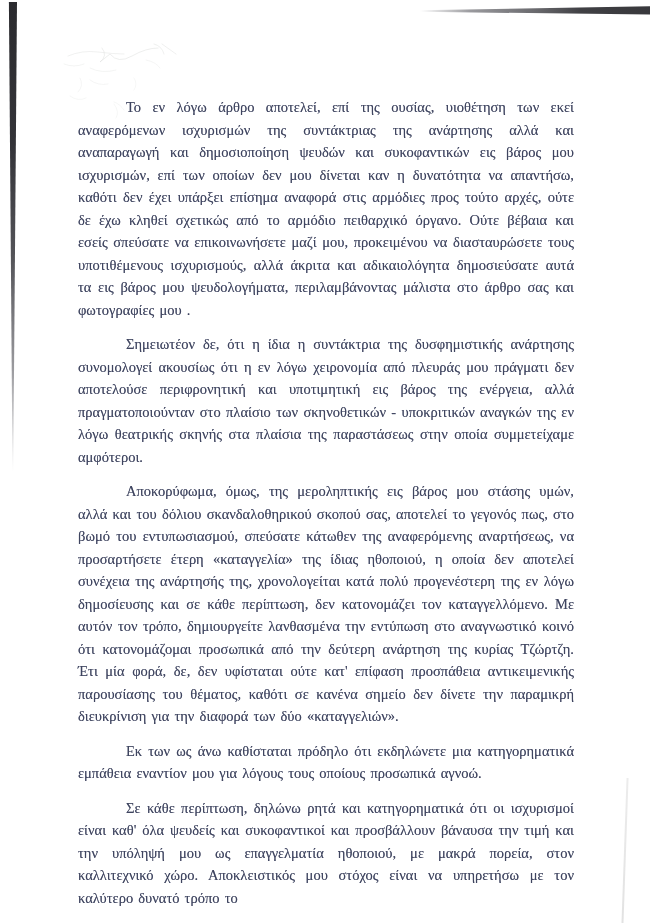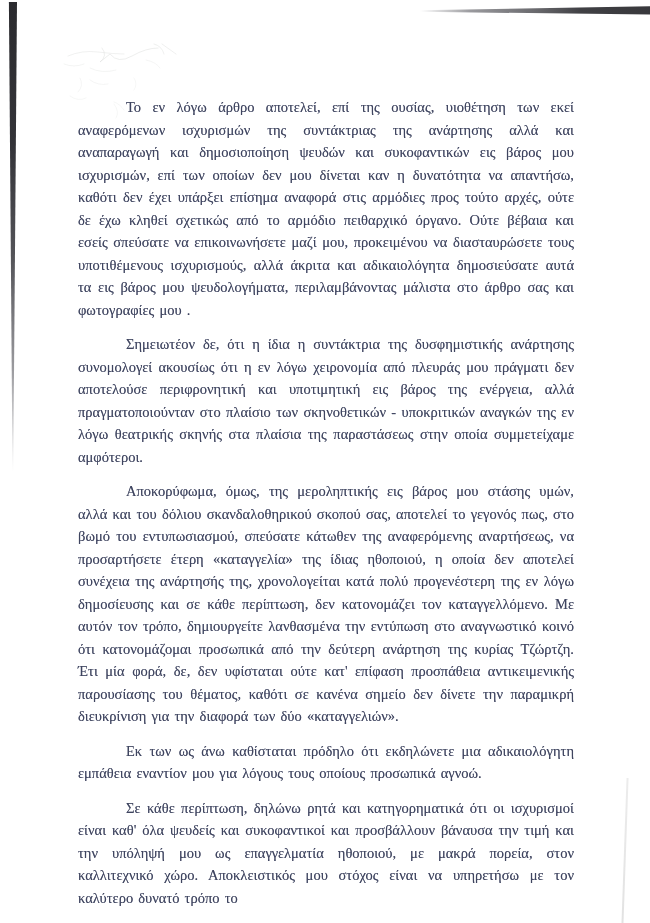--- a/index.html
+++ b/index.html
@@ -93,17 +93,17 @@
       <path d="M20 58 q8 6 16 2 m28 4 q6 2 10 8" opacity="0.3"></path>
       <path d="M64 66 q6 8 2 14 m18 -40 q4 6 0 12" opacity="0.3"></path>
       <path d="M96 22 q10 2 14 8" opacity="0.35"></path>
     </g>
   </svg>
 
   <div class="text-block">
     <p>Το εν λόγω άρθρο αποτελεί, επί της ουσίας, υιοθέτηση των εκεί αναφερόμενων ισχυρισμών της συντάκτριας της ανάρτησης αλλά και αναπαραγωγή και δημοσιοποίηση ψευδών και συκοφαντικών εις βάρος μου ισχυρισμών, επί των οποίων δεν μου δίνεται καν η δυνατότητα να απαντήσω, καθότι δεν έχει υπάρξει επίσημα αναφορά στις αρμόδιες προς τούτο αρχές, ούτε δε έχω κληθεί σχετικώς από το αρμόδιο πειθαρχικό όργανο. Ούτε βέβαια και εσείς σπεύσατε να επικοινωνήσετε μαζί μου, προκειμένου να διασταυρώσετε τους υποτιθέμενους ισχυρισμούς, αλλά άκριτα και αδικαιολόγητα δημοσιεύσατε αυτά τα εις βάρος μου ψευδολογήματα, περιλαμβάνοντας μάλιστα στο άρθρο σας και φωτογραφίες μου .</p>
     <p>Σημειωτέον δε, ότι η ίδια η συντάκτρια της δυσφημιστικής ανάρτησης συνομολογεί ακουσίως ότι η εν λόγω χειρονομία από πλευράς μου πράγματι δεν αποτελούσε περιφρονητική και υποτιμητική εις βάρος της ενέργεια, αλλά πραγματοποιούνταν στο πλαίσιο των σκηνοθετικών - υποκριτικών αναγκών της εν λόγω θεατρικής σκηνής στα πλαίσια της παραστάσεως στην οποία συμμετείχαμε αμφότεροι.</p>
     <p>Αποκορύφωμα, όμως, της μεροληπτικής εις βάρος μου στάσης υμών, αλλά και του δόλιου σκανδαλοθηρικού σκοπού σας, αποτελεί το γεγονός πως, στο βωμό του εντυπωσιασμού, σπεύσατε κάτωθεν της αναφερόμενης αναρτήσεως, να προσαρτήσετε έτερη «καταγγελία» της ίδιας ηθοποιού, η οποία δεν αποτελεί συνέχεια της ανάρτησής της, χρονολογείται κατά πολύ προγενέστερη της εν λόγω δημοσίευσης και σε κάθε περίπτωση, δεν κατονομάζει τον καταγγελλόμενο. Με αυτόν τον τρόπο, δημιουργείτε λανθασμένα την εντύπωση στο αναγνωστικό κοινό ότι κατονομάζομαι προσωπικά από την δεύτερη ανάρτηση της κυρίας Τζώρτζη. Έτι μία φορά, δε, δεν υφίσταται ούτε κατ' επίφαση προσπάθεια αντικειμενικής παρουσίασης του θέματος, καθότι σε κανένα σημείο δεν δίνετε την παραμικρή διευκρίνιση για την διαφορά των δύο «καταγγελιών».</p>
-    <p>Εκ των ως άνω καθίσταται πρόδηλο ότι εκδηλώνετε μια αδικαιολόγητη εμπάθεια εναντίον μου για λόγους τους οποίους προσωπικά αγνοώ.</p>
+    <p>Εκ των ως άνω καθίσταται πρόδηλο ότι εκδηλώνετε μια κατηγορηματικά εμπάθεια εναντίον μου για λόγους τους οποίους προσωπικά αγνοώ.</p>
     <p>Σε κάθε περίπτωση, δηλώνω ρητά και κατηγορηματικά ότι οι ισχυρισμοί είναι καθ' όλα ψευδείς και συκοφαντικοί και προσβάλλουν βάναυσα την τιμή και την υπόληψή μου ως επαγγελματία ηθοποιού, με μακρά πορεία, στον καλλιτεχνικό χώρο. Αποκλειστικός μου στόχος είναι να υπηρετήσω με τον καλύτερο δυνατό τρόπο το</p>
   </div>
 
 </div>
 
 </body></html>

